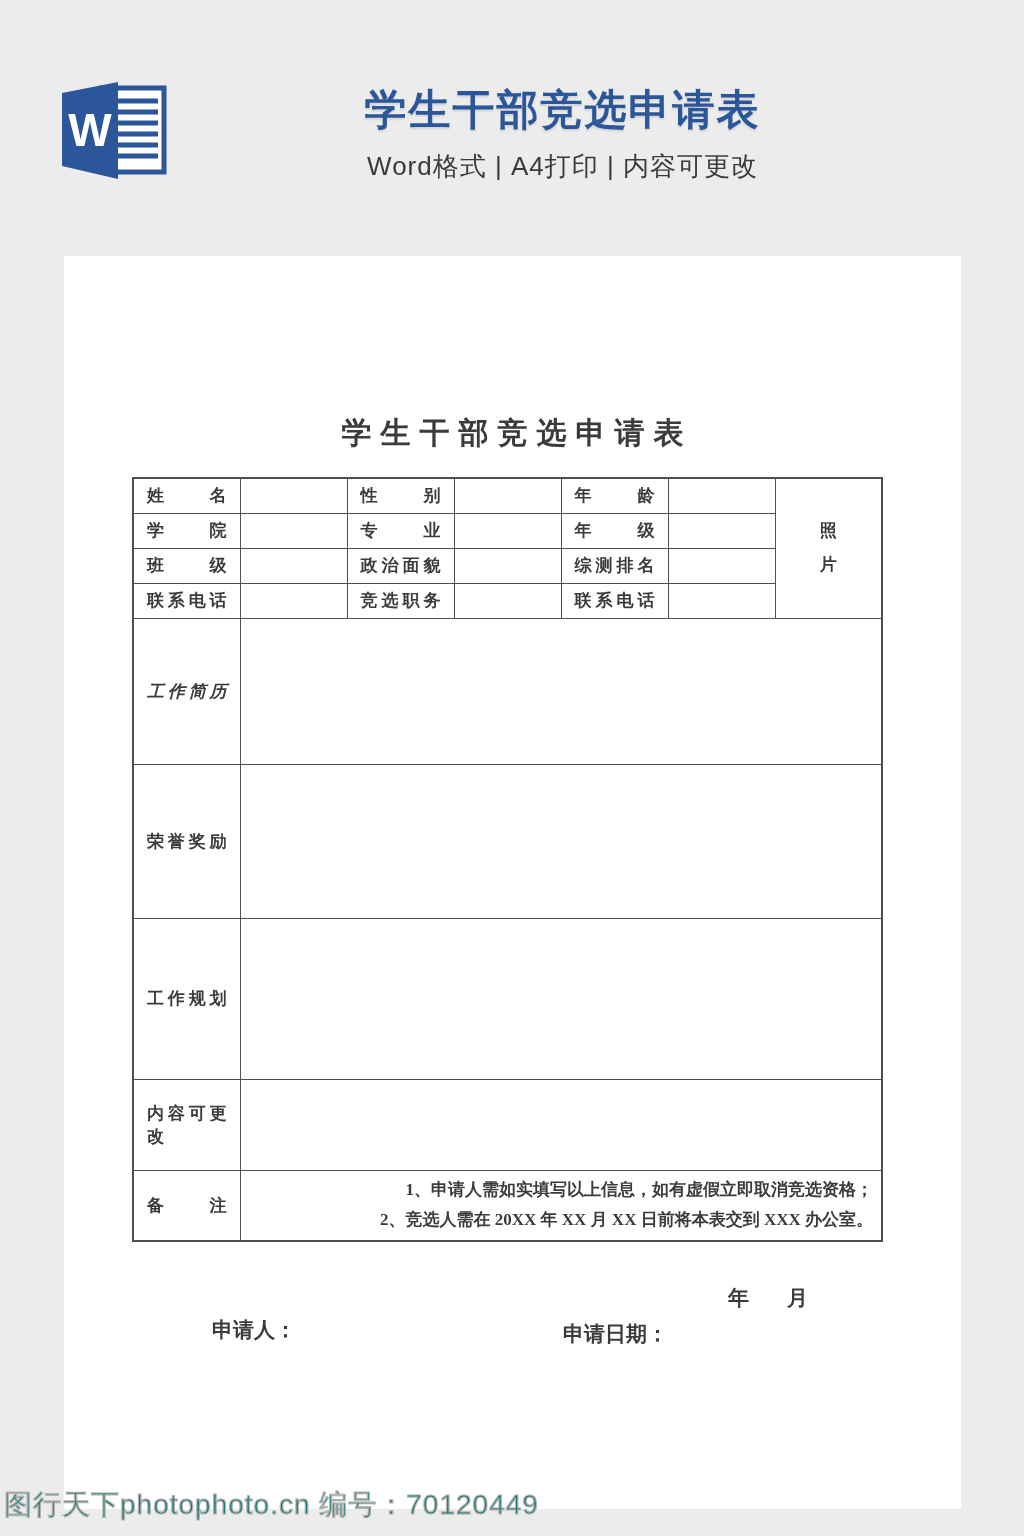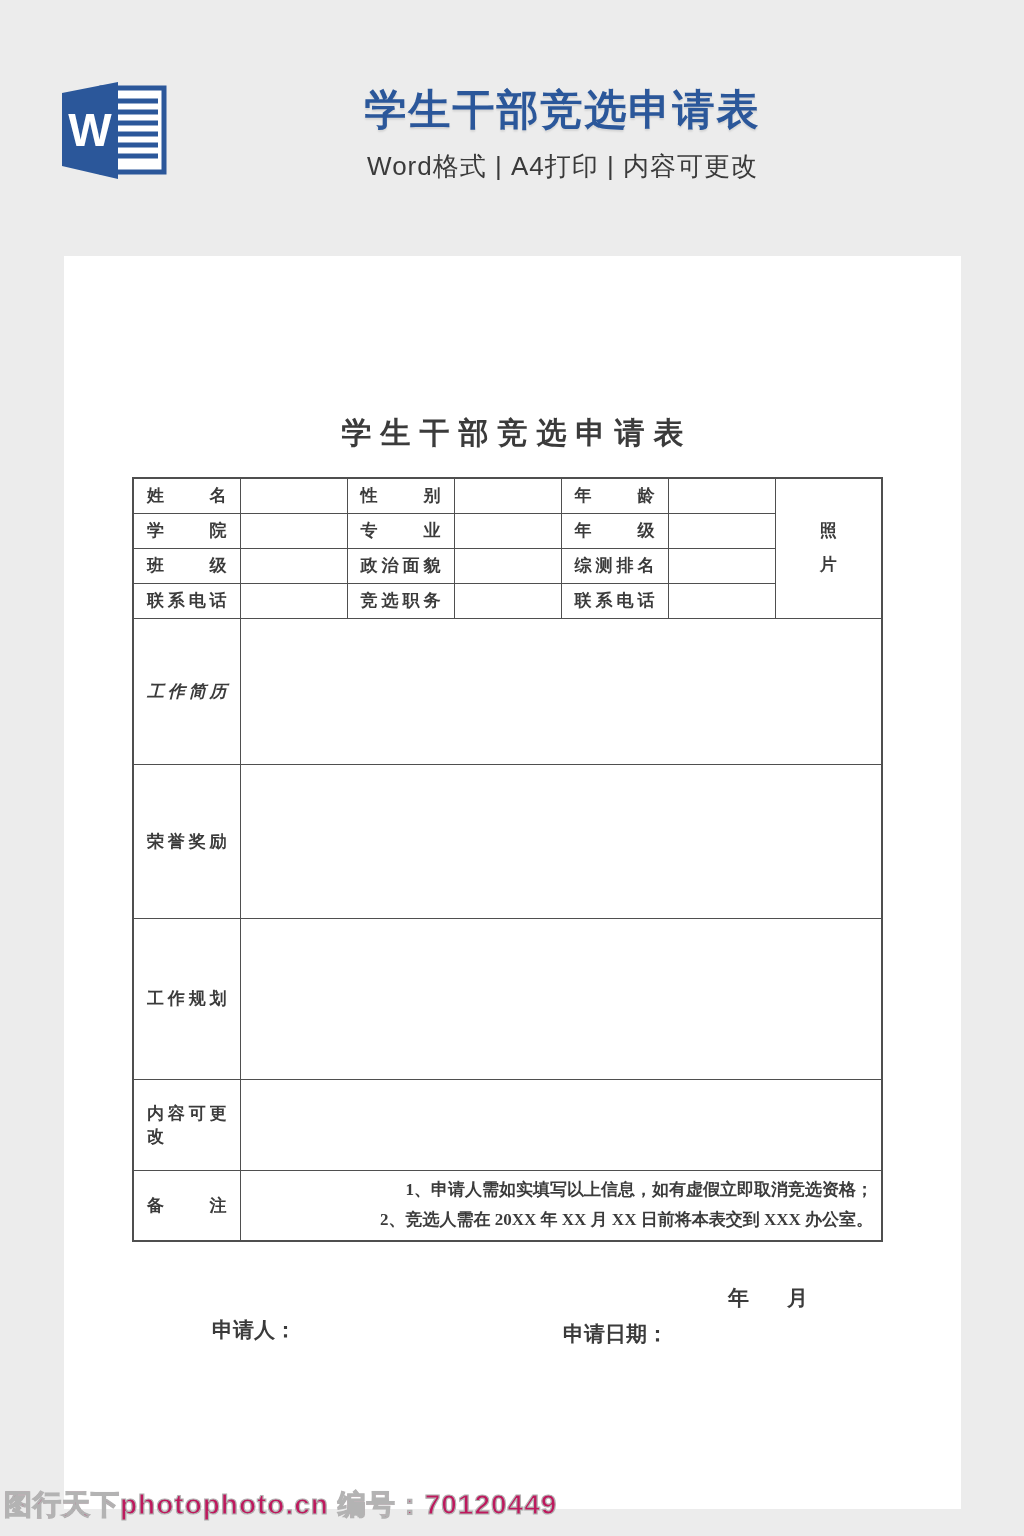--- a/index.html
+++ b/index.html
@@ -56,22 +56,22 @@
   
   .sig-item { position:absolute; font-size:21px; font-weight:bold; white-space:nowrap; }
   .sig-applicant { left:148px; top:1028px;margin-top:32px; }
   .sig-date      { left:499px; top:1064px; }
   .sig-year      { left:664px; top:1028px; }
   .sig-month     { left:723px; top:1028px; }
 
   
   .watermark {
     position:absolute; left:4px; top:1486px;
-    font-size:28px; font-weight:bold; letter-spacing:1px;
-    color:#be185d; -webkit-text-stroke:1.2px #b3b3b3;
+    font-size:28px; font-weight:normal; letter-spacing:1px;
+    color:#0f766e; -webkit-text-stroke:1.2px #b3b3b3;
     text-shadow:0 0 1px #c0c0c0;
     white-space:nowrap;
   }
 </style>
 </head>
 <body>
 
 <div class="canvas">
 
   <div class="word-icon">

